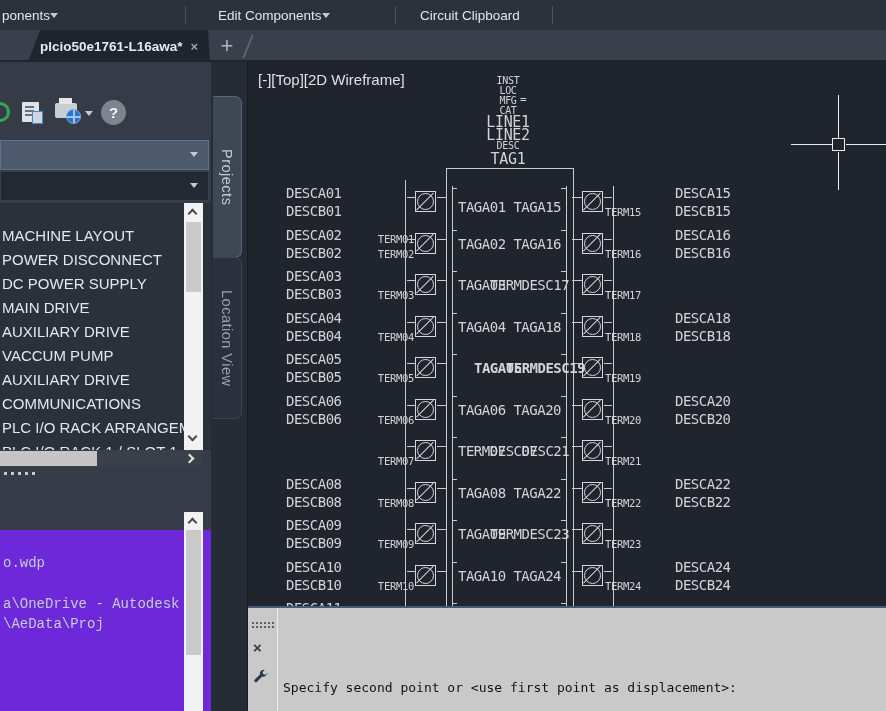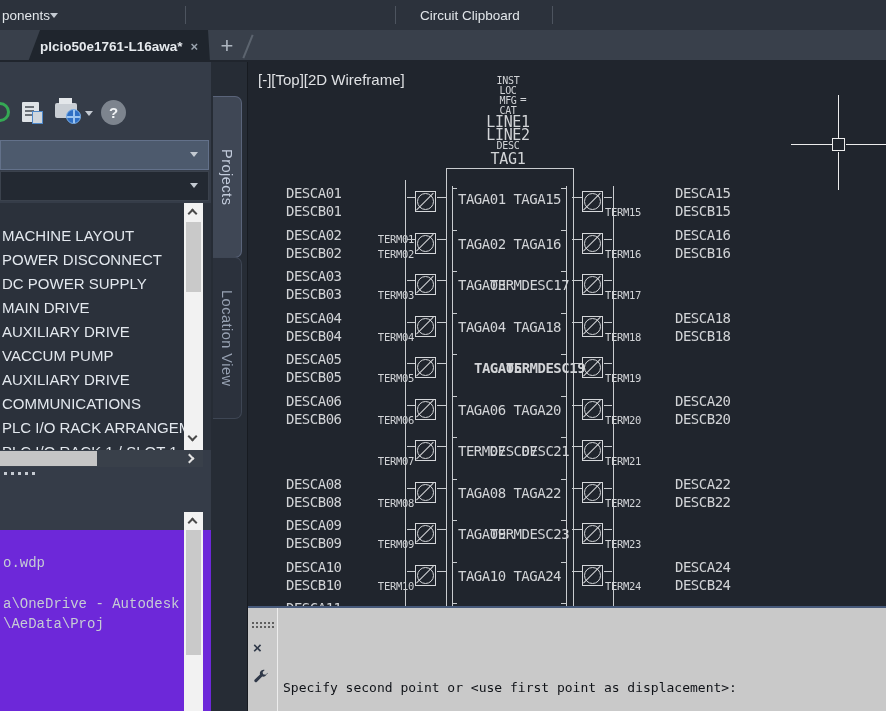--- a/index.html
+++ b/index.html
@@ -110,20 +110,24 @@
 <body>
 
 <div id="app">
 
   <div id="menubar">
     <div class="menu-item" style="left:2px;">
       <span>ponents</span>
       <span class="caret"></span>
     </div>
     <div class="menu-div" style="left:185px;"></div>
+    <div class="menu-item" style="left:218px;">
+      <span>Edit Components</span>
+      <span class="caret"></span>
+    </div>
     <div class="menu-div" style="left:395px;"></div>
     <div class="menu-item" style="left:420px;">
       <span>Circuit Clipboard</span>
     </div>
     <div class="menu-div" style="left:552px;"></div>
   </div>
 
   <div id="tabbar">
     <div id="doctab">
       <span class="t">plcio50e1761-L16awa*</span>
@@ -227,21 +231,21 @@
         <div class="cadtext cad" style="left: 38px; top: 141px;">DESCB01</div>
         <div class="cadterm cad" style="left: 100px; top: 144px; width: 66px; text-align: right; margin-top: 27px;">TERM01</div>
         <div class="tsq" style="left: 167px; top: 129px;"></div>
         <div class="tsq" style="left: 334px; top: 129px;"></div>
         <div class="tick" style="left: 159px; top: 135px; width: 8px;"></div>
         <div class="tick" style="left: 189px; top: 135px; width: 9px;"></div>
         <div class="tick" style="left: 324px; top: 135px; width: 10px;"></div>
         <div class="tick" style="left: 356px; top: 135px; width: 8px;"></div>
         <div class="tick" style="left: 204px; top: 126px; width: 5px;"></div>
         <div class="tick" style="left: 313px; top: 126px; width: 5px;"></div>
-        <div class="tagrow cad" style="left: 210px; top: 129px;">
+        <div class="tagrow cad" style="left: 210px; top: 137px;">
           <span style="left: 0px;">TAGA01</span>
           <span style="right: 0px;">TAGA15</span>
         </div>
         <div class="cadterm cad" style="left: 357px; top: 144px;">TERM15</div>
         <div class="cadtext cad" style="left: 427px; top: 123px;">DESCA15</div>
         <div class="cadtext cad" style="left: 427px; top: 141px;">DESCB15</div>
         <div class="cadtext cad" style="left: 38px; top: 164.5px;">DESCA02</div>
         <div class="cadtext cad" style="left: 38px; top: 182.5px;">DESCB02</div>
         <div class="cadterm cad" style="left: 100px; top: 185.5px; width: 66px; text-align: right;">TERM02</div>
         <div class="tsq" style="left: 167px; top: 170.5px;"></div>

